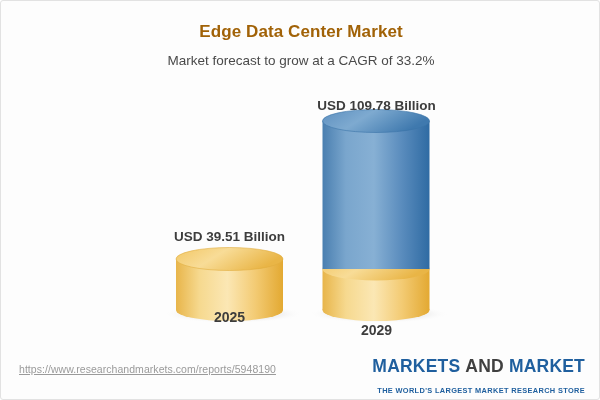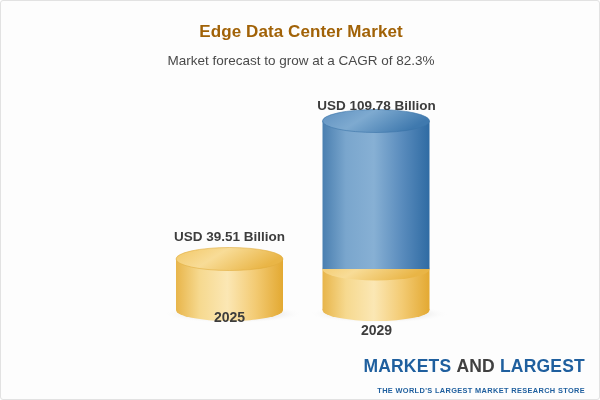--- a/index.html
+++ b/index.html
@@ -117,21 +117,21 @@
     line-height: 10px;
   }
 </style>
 </head>
 <body>
 
 <div id="card">
 
   <div id="header">
     <div id="chart-title">Edge Data Center Market</div>
-    <div id="chart-subtitle">Market forecast to grow at a CAGR of 82.3%</div>
+    <div id="chart-subtitle">Market forecast to grow at a CAGR of 33.2%</div>
   </div>
 
   <div id="plot">
 
     <svg class="bar-svg" width="600" height="350">
       <defs>
 
         <linearGradient id="gradYellowBody" x1="0" y1="0" x2="1" y2="0">
           <stop offset="0%" stop-color="#e8b54a"></stop>
           <stop offset="22%" stop-color="#f6d98f"></stop>
@@ -199,22 +199,23 @@
     <div class="value-label" style="left:128px; top:228px; width:201px;">USD 39.51 Billion</div>
 
     <div class="value-label" style="left:275px; top:97px; width:201px;">USD 109.78 Billion</div>
 
     <div class="cat-label" style="left:168px; top:307px; width:121px;">2025</div>
 
     <div class="cat-label" style="left:315px; top:320px; width:121px;">2029</div>
   </div>
 
   <div id="footer">
+    <a id="footer-url" href="#">https://www.researchandmarkets.com/reports/5948190</a>
 
     <div id="logo">
       <div id="logo-wordmark">
-        <span class="logo-blue">MARKETS</span><span>&nbsp;</span><span class="logo-gold">AND</span><span>&nbsp;</span><span class="logo-blue">LARGEST</span>
+        <span class="logo-blue">MARKETS</span><span>&nbsp;</span><span class="logo-gold">AND</span><span>&nbsp;</span><span class="logo-blue">MARKET</span>
       </div>
       <div id="logo-tagline">THE WORLD'S LARGEST MARKET RESEARCH STORE</div>
     </div>
   </div>
 
 </div>
 
 </body></html>

